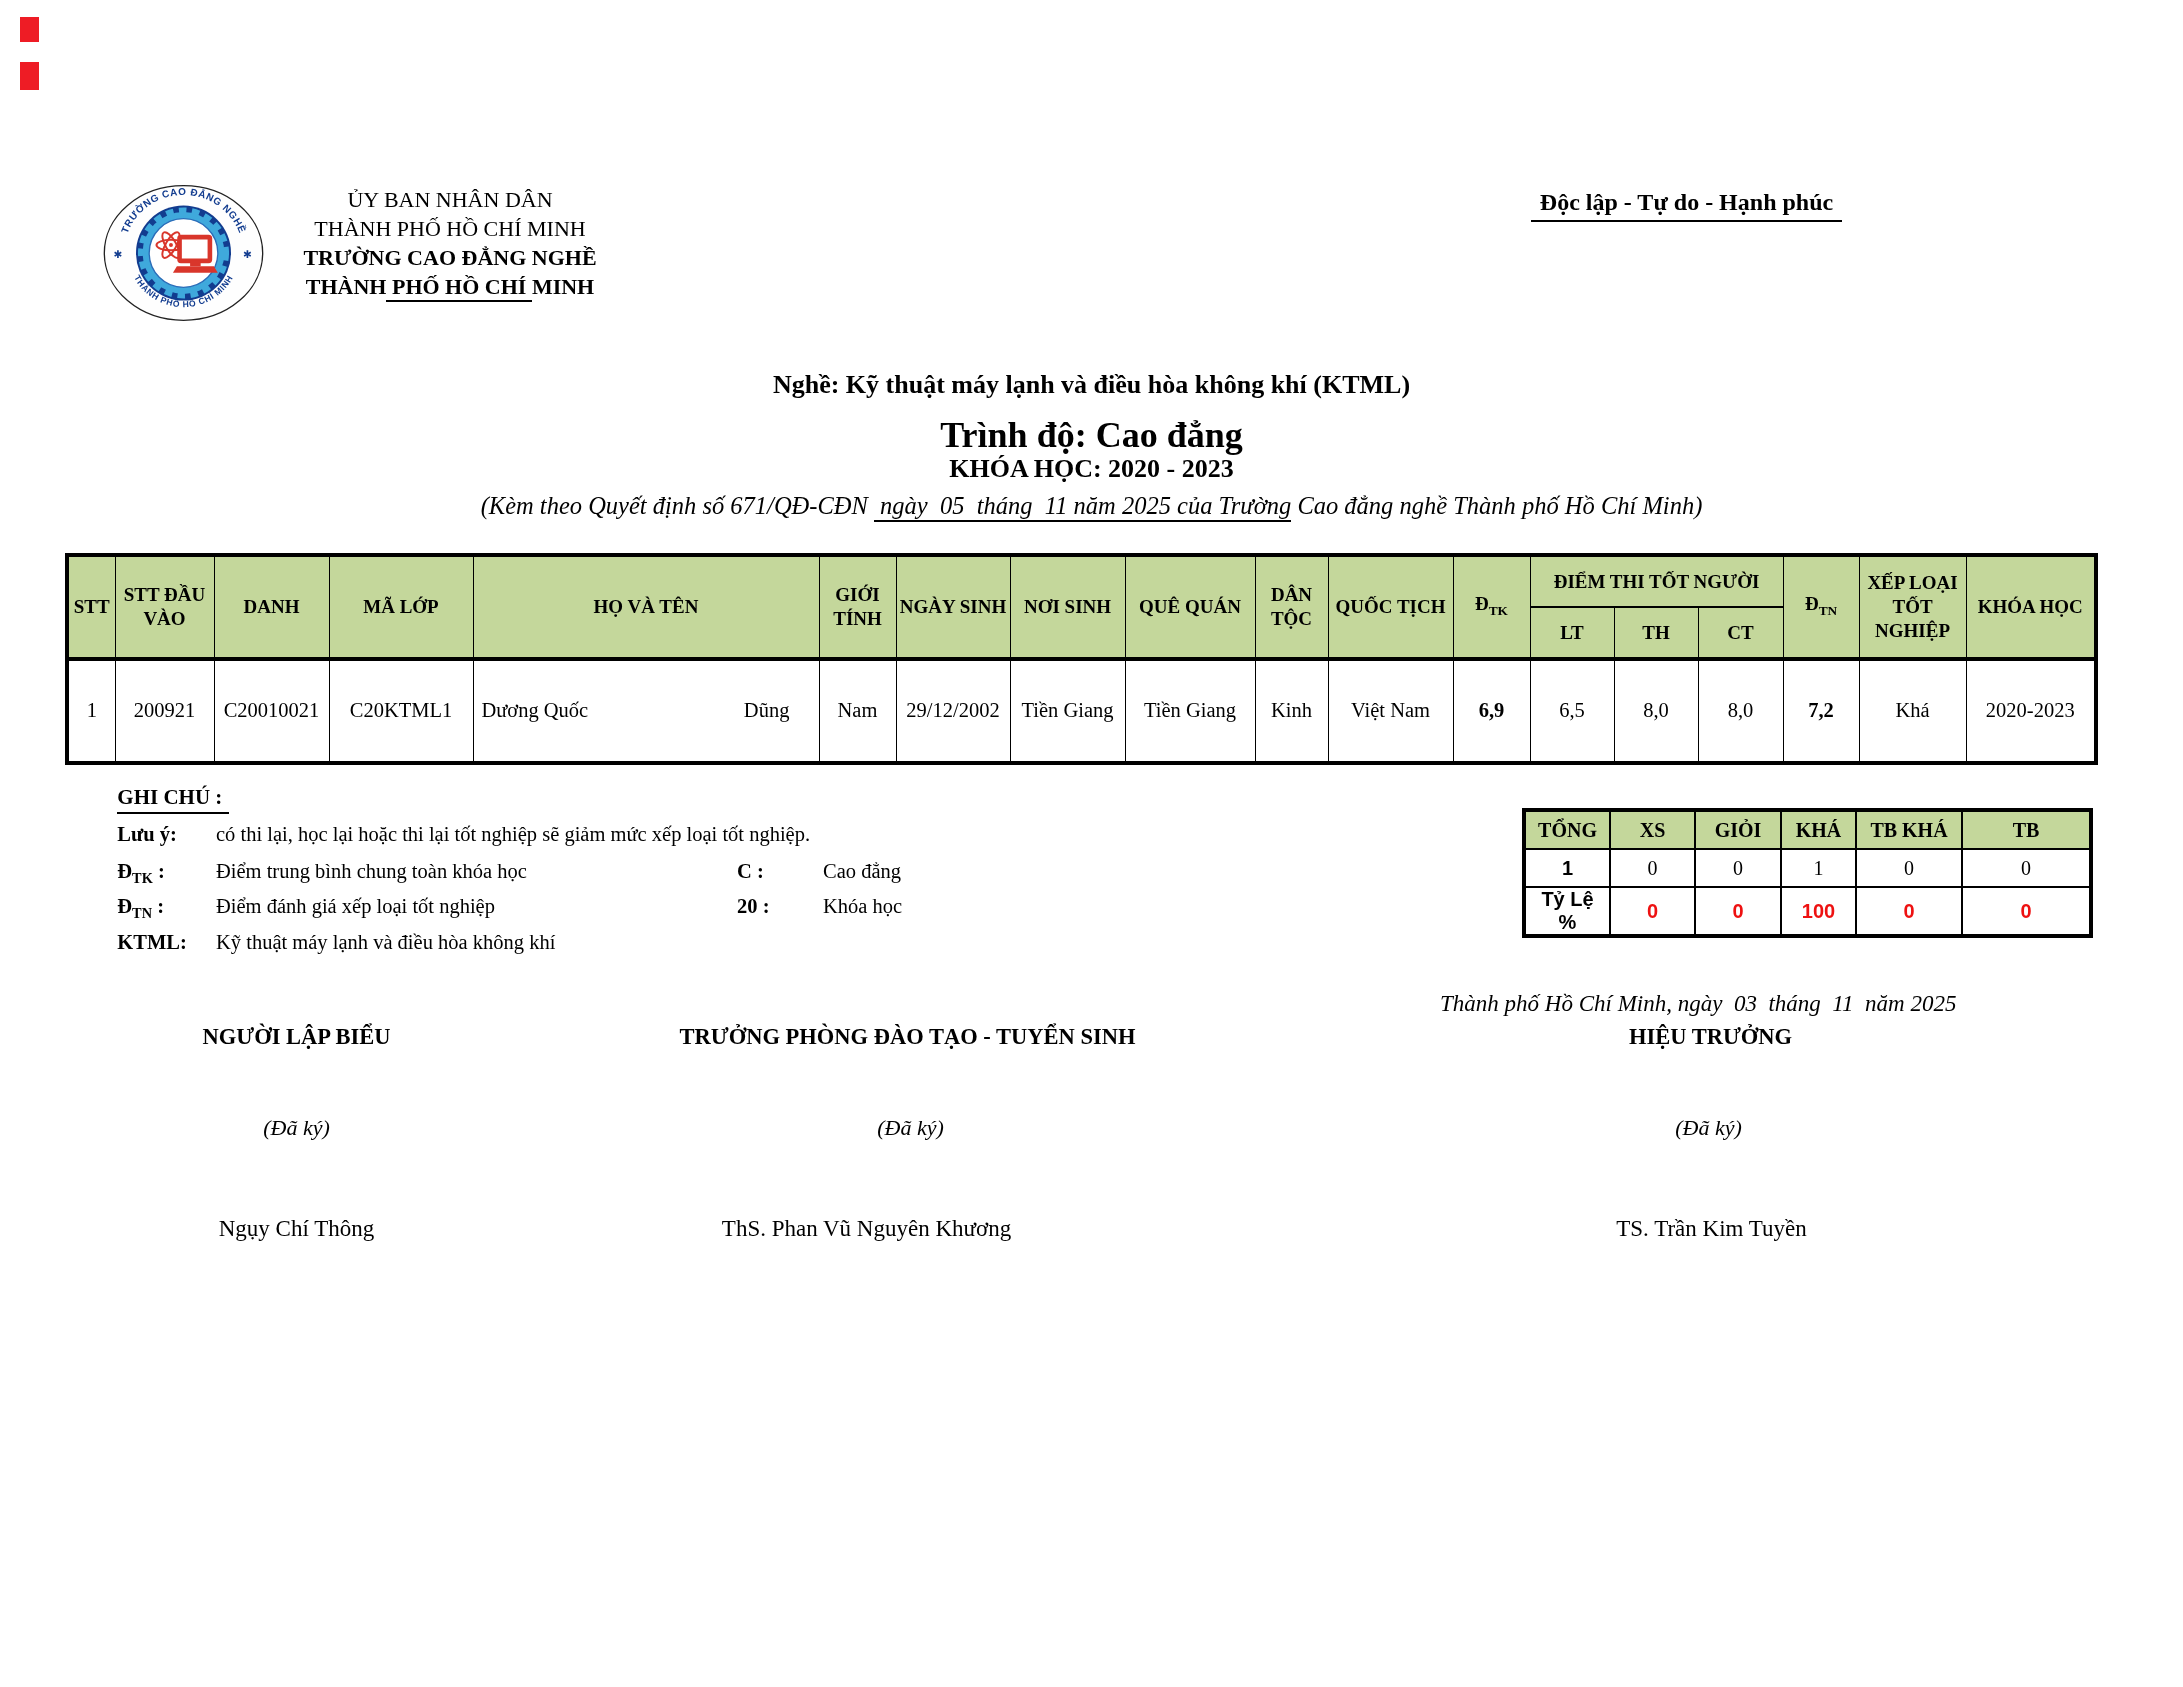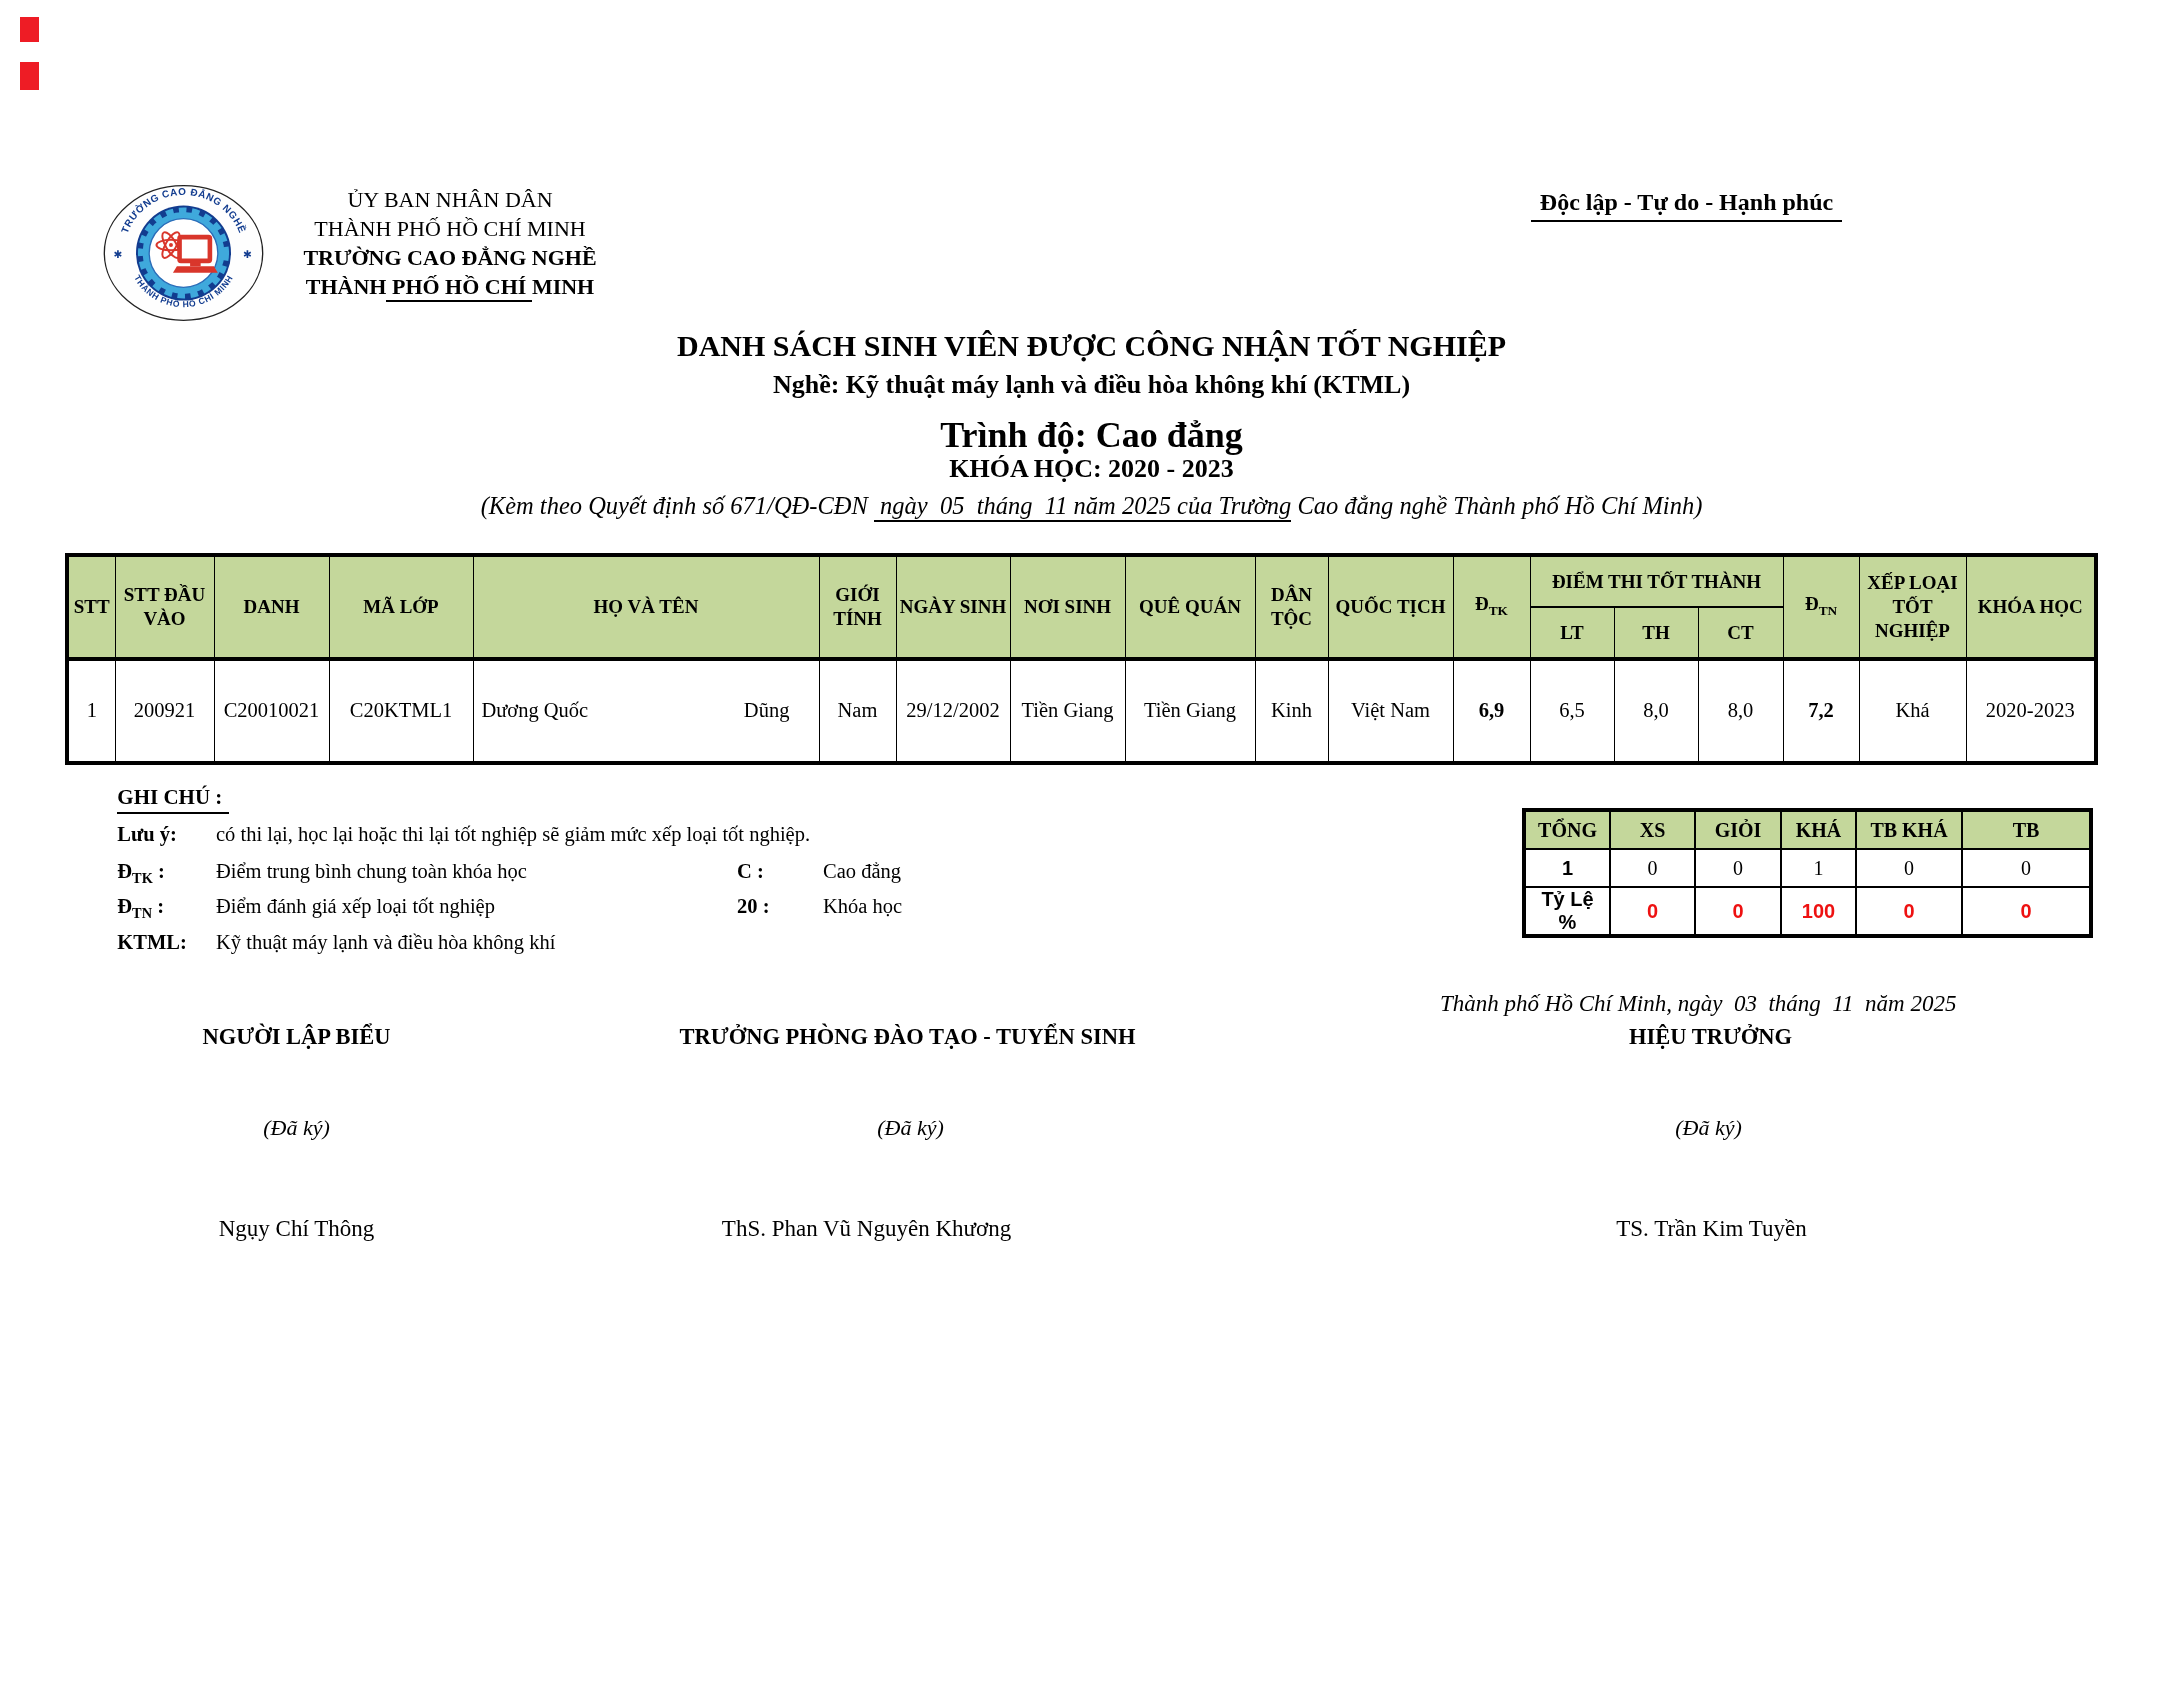--- a/index.html
+++ b/index.html
@@ -127,21 +127,20 @@
     <div>ỦY BAN NHÂN DÂN</div>
     <div>THÀNH PHỐ HỒ CHÍ MINH</div>
     <div class="bold">TRƯỜNG CAO ĐẲNG NGHỀ</div>
     <div class="bold pre"><span>THÀNH</span><span class="org-underline pre"> PHỐ HỒ CHÍ </span><span>MINH</span></div>
   </div>
 
   <div class="abs nat-block center">
     <div><span class="nat-underline">Độc lập - Tự do - Hạnh phúc</span></div>
   </div>
 
-  <div class="abs title-main center">DANH SÁCH SINH VIÊN ĐƯỢC CÔNG NHẬN TỐT NGHIỆP</div>
   <div class="abs title-2 center">Nghề: Kỹ thuật máy lạnh và điều hòa không khí (KTML)</div>
   <div class="abs title-3 center">Trình độ: Cao đẳng</div>
   <div class="abs title-4 center">KHÓA HỌC: 2020 - 2023</div>
   <div class="abs title-note center pre"><span class="pre">(Kèm theo Quyết định số 671/QĐ-CĐN </span><span class="note-underline pre"> ngày  05  tháng  11 năm 2025 của Trường</span><span class="pre"> Cao đẳng nghề Thành phố Hồ Chí Minh)</span></div>
 
   <table class="main-table">
     <colgroup>
       <col style="width:48px">
         <col style="width:99px">
         <col style="width:115px">
@@ -168,21 +167,21 @@
         <th rowspan="2">DANH</th>
         <th rowspan="2">MÃ LỚP</th>
         <th rowspan="2">HỌ VÀ TÊN</th>
         <th rowspan="2">GIỚI TÍNH</th>
         <th rowspan="2">NGÀY SINH</th>
         <th rowspan="2">NƠI SINH</th>
         <th rowspan="2">QUÊ QUÁN</th>
         <th rowspan="2">DÂN TỘC</th>
         <th rowspan="2">QUỐC TỊCH</th>
         <th rowspan="2"><span>Đ</span><sub>TK</sub></th>
-        <th colspan="3" class="th-span">ĐIỂM THI TỐT THÀNH</th>
+        <th colspan="3" class="th-span">ĐIỂM THI TỐT NGƯỜI</th>
         <th rowspan="2"><span>Đ</span><sub>TN</sub></th>
         <th rowspan="2">XẾP LOẠI TỐT NGHIỆP</th>
         <th rowspan="2">KHÓA HỌC</th>
       </tr>
       <tr class="hrow2">
         <th>LT</th>
         <th>TH</th>
         <th>CT</th>
       </tr>
     </thead>

